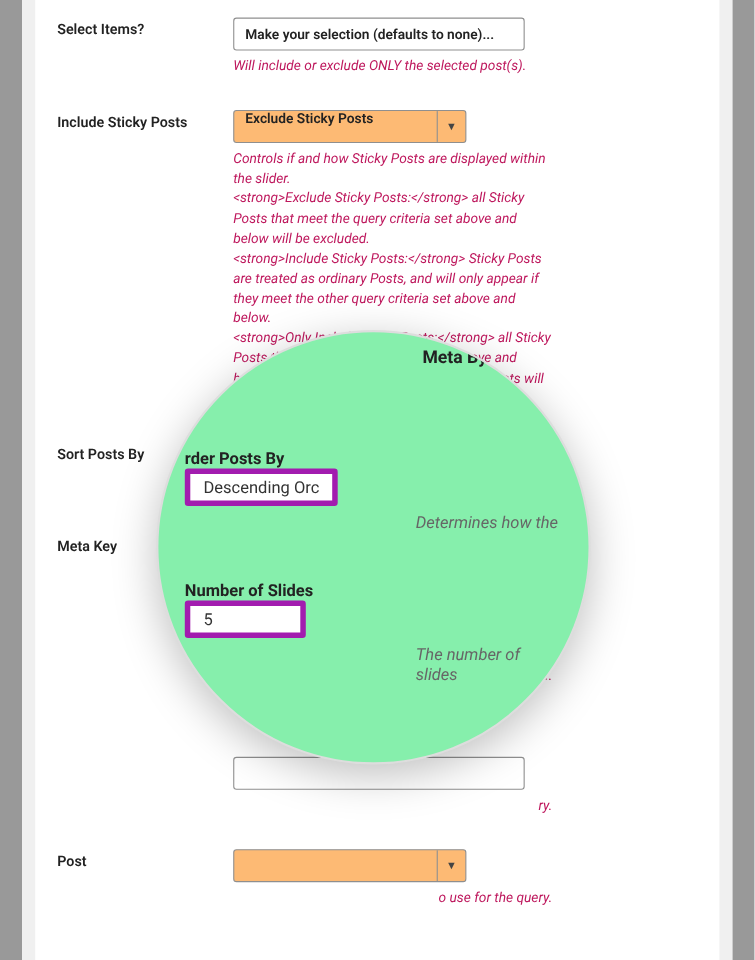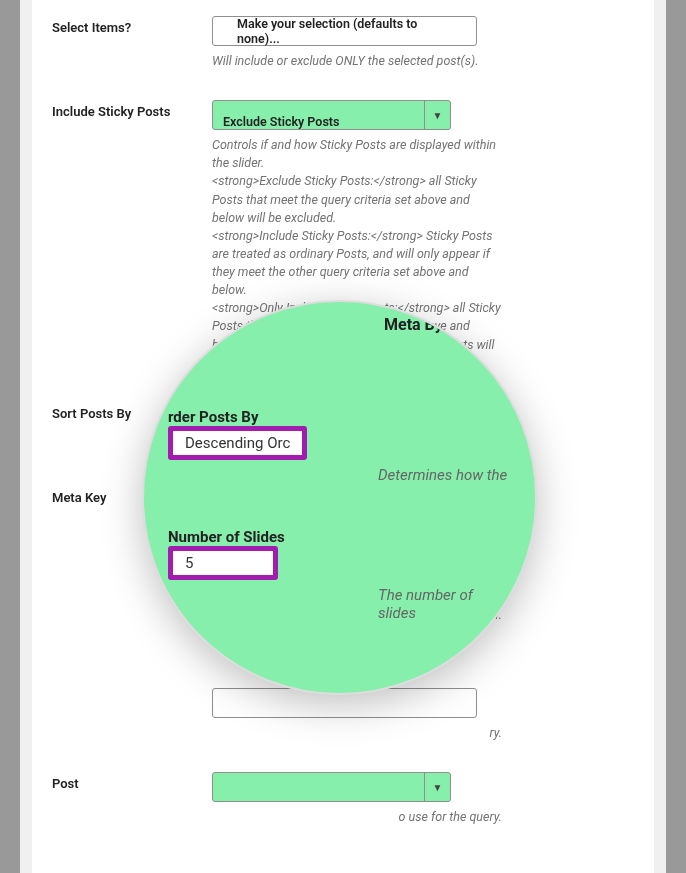--- a/index.html
+++ b/index.html
@@ -40,23 +40,23 @@
       padding-top: 4px;
     }
     .form-control-wrap {
       flex: 1;
     }
     .select-mimic {
       display: flex;
       border: 1px solid #8f8f8f;
       border-radius: 3px;
       height: 30px;
-      align-items: flex-end;
-      background: #86efac;
-      width: 239px;
+      align-items: flex-start;
+      background: #fdba74;
+      width: 212px;
     }
     .select-mimic .sel-text {
       flex: 1;
       padding: 0 10px;
       font-weight: 600;
       font-size: 12.5px;
       color: #222;
       overflow: hidden;
       white-space: nowrap;
     }
@@ -67,35 +67,35 @@
       align-items: center;
       justify-content: center;
       height: 100%;
       font-size: 10px;
       color: #444;
     }
     .input-mimic {
       border: 1px solid #8f8f8f;
       border-radius: 3px;
       height: 30px;
-      padding: 0 24px;
+      padding: 0 10px;
       background: #fff;
       width: 265px;
       font-weight: 600;
       font-size: 12.5px;
       color: #222;
       display: flex;
       align-items: center;
     }
     .input-mimic.with-caret {
       justify-content: space-between;
     }
     .helper {
       font-style: italic;
-      color: #737373;
+      color: #be185d;
       font-size: 12.5px;
       margin-top: 6px;
       line-height: 1.45;
       max-width: 290px;
     }
     
     .magnifier {
       position: absolute;
       width: 395px;
       height: 395px;

